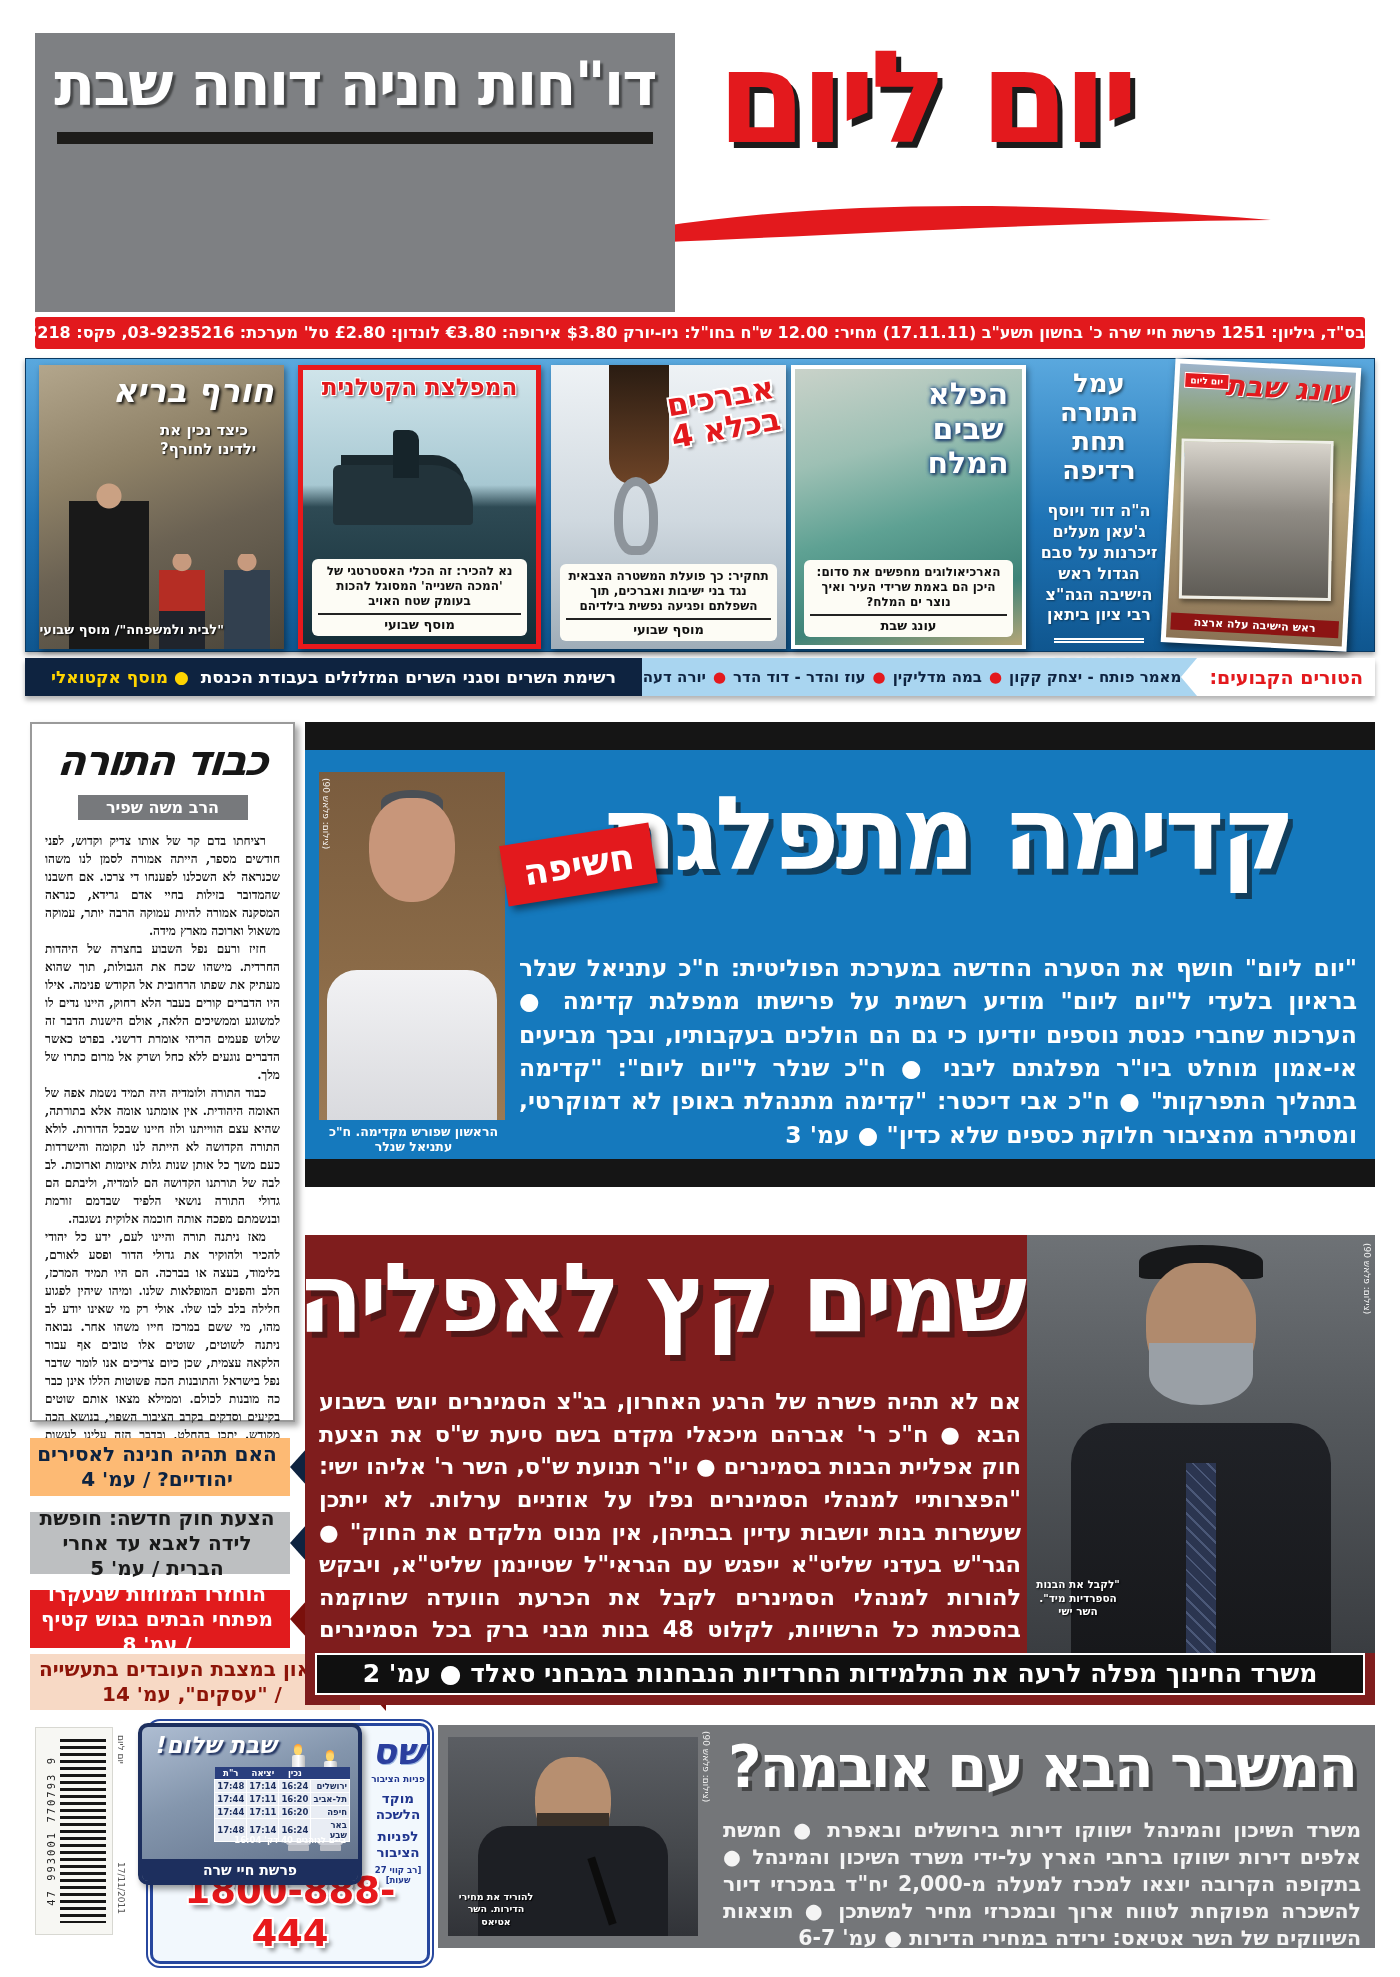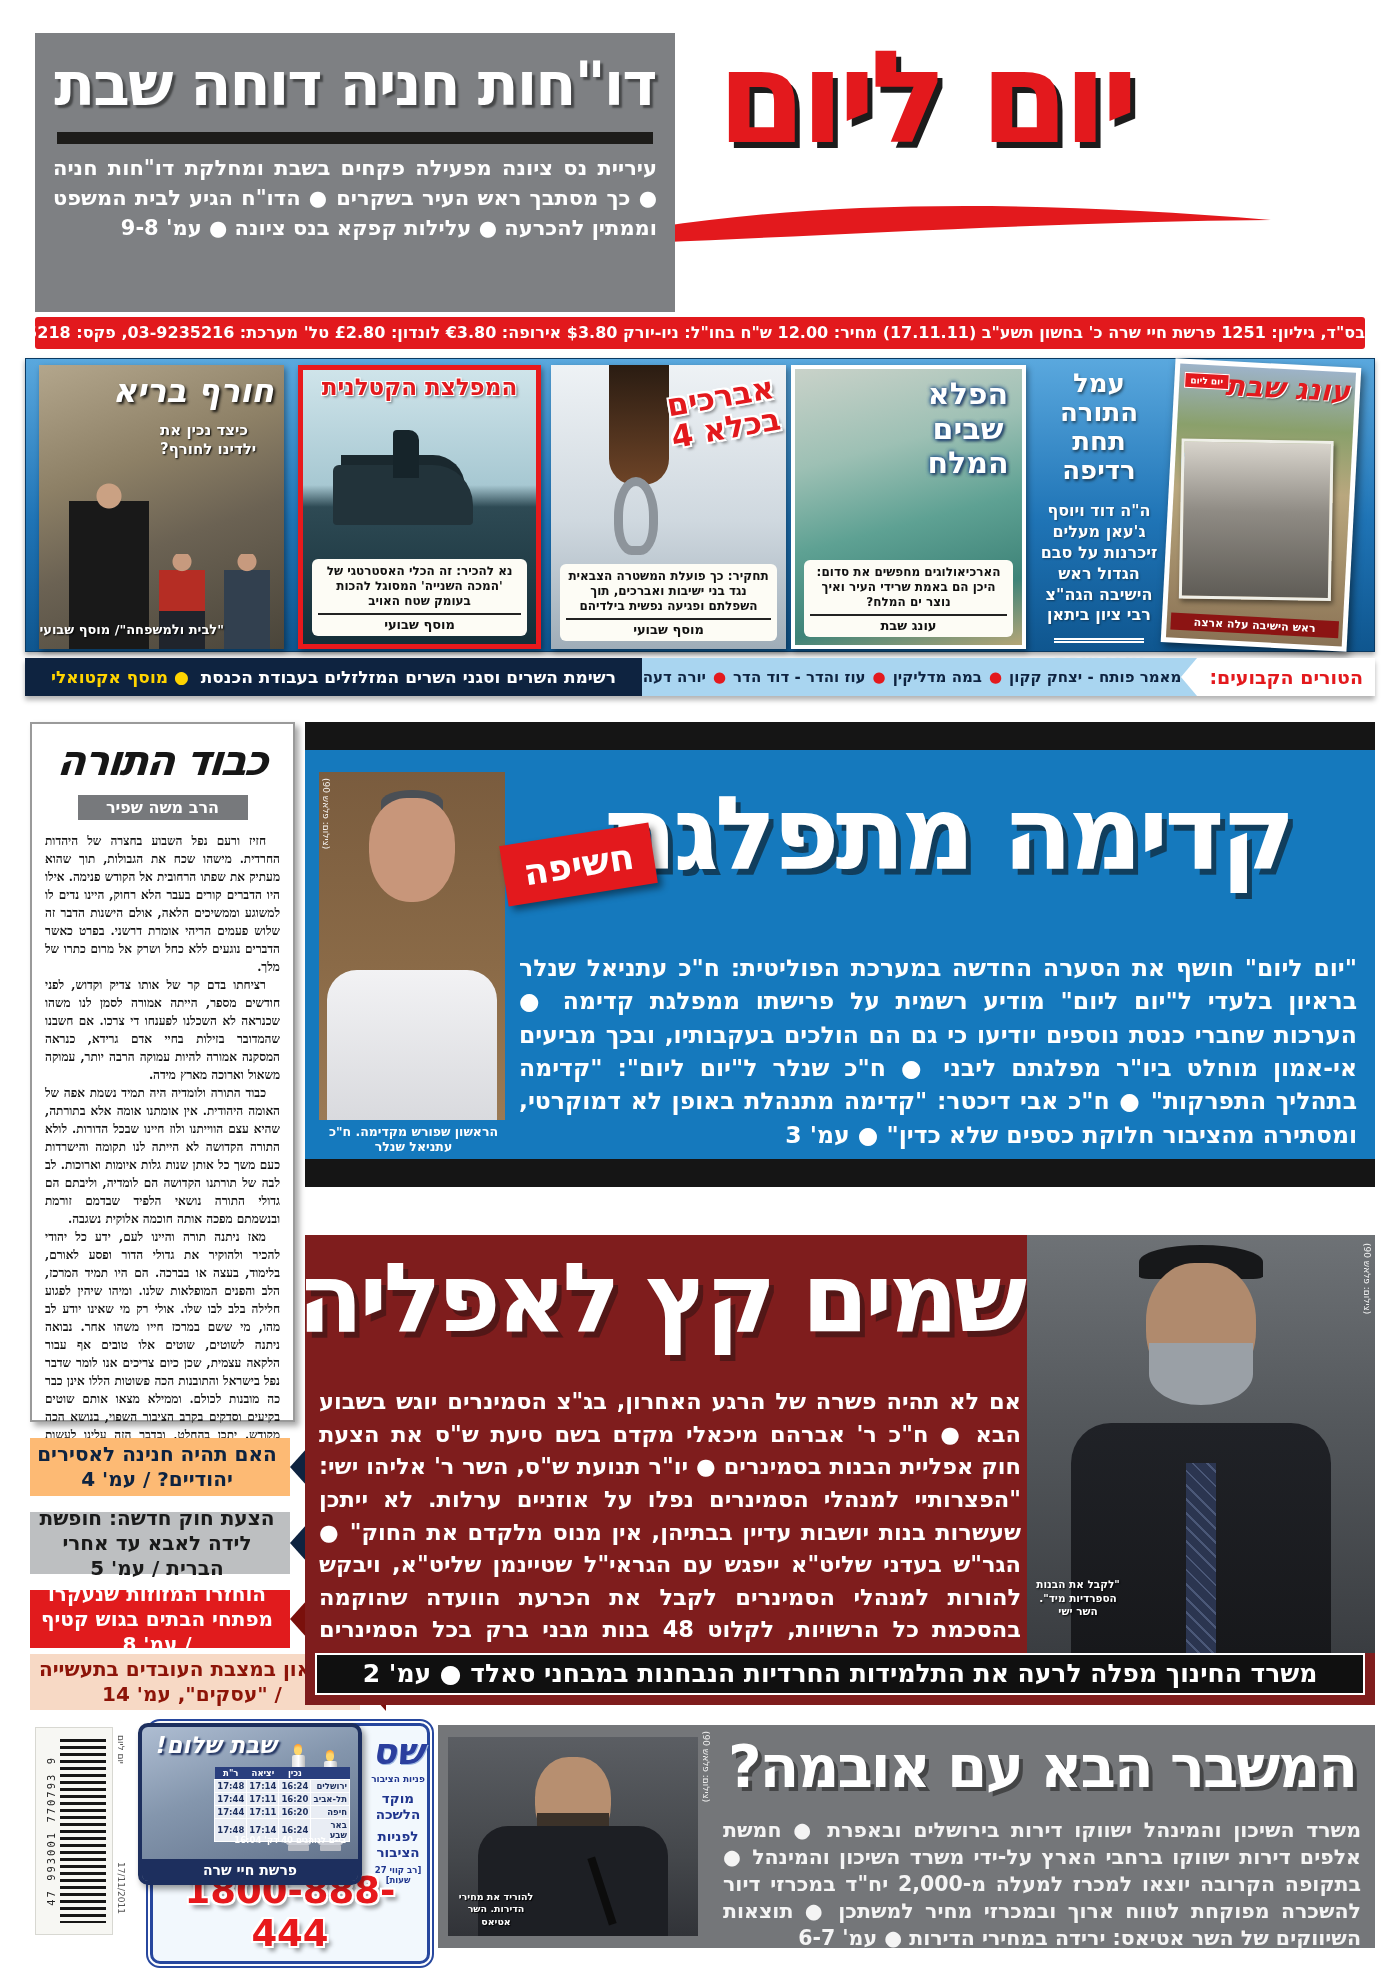--- a/index.html
+++ b/index.html
@@ -232,21 +232,20 @@
 <div class="page">
 
   <div class="logo">יום ליום</div>
   <svg class="swoosh" viewBox="0 0 720 58" preserveAspectRatio="none">
     <path d="M4,50 C190,6 430,0 716,24 C470,26 205,44 4,50 Z" fill="#e3191d"></path>
   </svg>
 
   <div class="lead-box">
     <div class="lead-head">דו"חות חניה דוחה שבת</div>
     <div class="lead-rule"></div>
-    <div class="lead-sub">עיריית נס ציונה מפעילה פקחים בשבת ומחלקת דו"חות חניה ● כך מסתבך ראש העיר בשקרים ● הדו"ח הגיע לבית המשפט וממתין להכרעה ● עלילות קפקא בנס ציונה ● עמ' 9-8</div>
   </div>
 
   <div class="info-bar">בס"ד, גיליון: 1251 פרשת חיי שרה כ' בחשון תשע"ב (17.11.11) מחיר: 12.00 ש"ח בחו"ל: ניו-יורק $3.80 אירופה: €3.80 לונדון: £2.80 טל' מערכת: 03-9235216, פקס: 03-9235218</div>
 
   <div class="strip">
 
     <div class="card card-choref">
       <div class="choref-fig"></div>
       <div class="choref-kid kid1"></div>
       <div class="choref-kid kid2"></div>
@@ -313,22 +312,22 @@
     <div class="cb-navy">
       <span>רשימת השרים וסגני השרים המזלזלים בעבודת הכנסת</span>
       <span class="hl-tag">● מוסף אקטואלי</span>
     </div>
   </div>
 
   <div class="opinion">
     <div class="op-title">כבוד התורה</div>
     <div class="op-author">הרב משה שפיר</div>
     <div class="op-body">
+      <p>רציחתו בדם קר של אותו צדיק וקדוש, לפני חודשים מספר, הייתה אמורה לסמן לנו משהו שכנראה לא השכלנו לפענחו די צרכו. אם חשבנו שהמדובר בזילות בחיי אדם גרידא, כנראה המסקנה אמורה להיות עמוקה הרבה יותר, עמוקה משאול וארוכה מארץ מידה.</p>
       <p>חזיז ורעם נפל השבוע בחצרה של היהדות החרדית. מישהו שכח את הגבולות, תוך שהוא מעתיק את שפתו הרחובית אל הקודש פנימה. אילו היו הדברים קורים בעבר הלא רחוק, היינו נדים לו למשוגע וממשיכים הלאה, אולם הישנות הדבר זה שלוש פעמים הריהי אומרת דרשני. בפרט כאשר הדברים נוגעים ללא כחל ושרק אל מרום כתרו של מלך.</p>
-      <p>רציחתו בדם קר של אותו צדיק וקדוש, לפני חודשים מספר, הייתה אמורה לסמן לנו משהו שכנראה לא השכלנו לפענחו די צרכו. אם חשבנו שהמדובר בזילות בחיי אדם גרידא, כנראה המסקנה אמורה להיות עמוקה הרבה יותר, עמוקה משאול וארוכה מארץ מידה.</p>
       <p>כבוד התורה ולומדיה היה תמיד נשמת אפה של האומה היהודית. אין אומתנו אומה אלא בתורתה, שהיא עצם הווייתנו ולוז חיינו שבכל הדורות. לולא התורה הקדושה לא הייתה לנו תקומה והישרדות כעם משך כל אותן שנות גלות איומות וארוכות. לב לבה של תורתנו הקדושה הם לומדיה, וליבתם הם גדולי התורה נושאי הלפיד שבדמם זורמת ובנשמתם מפכה אותה חוכמה אלוקית נשגבה.</p>
       <p>מאז ניתנה תורה והיינו לעם, ידע כל יהודי להכיר ולהוקיר את גדולי הדור ופסע לאורם, בלימוד, בעצה או בברכה. הם היו תמיד המרכז, הלב והפנים המופלאות שלנו. ומיהו שיהין לפגוע חלילה בלב לבו שלו. אולי רק מי שאינו יודע לב מהו, מי ששם במרכז חייו משהו אחר. נבואה ניתנה לשוטים, שוטים אלו טובים אף עבור הלקאה עצמית, שכן כיום צריכים אנו לומר שדבר נפל בישראל והתובנות הכה פשוטות הללו אינן כבר כה מובנות לכולם. וממילא מצאו אותם שוטים בקיעים וסדקים בקרב הציבור השפוי, בנושא הכה מקודש. יתכן בהחלט, ובדבר הזה עלינו לעשות בדק בית.</p>
     </div>
     <div class="op-footer">(המאמר המלא במוסף "אקטואלי")</div>
   </div>
 
   <div class="st st1">
     <span>האם תהיה חנינה לאסירים יהודיים? / עמ' 4</span>
     <div class="arrow arrow-navy"></div>
   </div>

